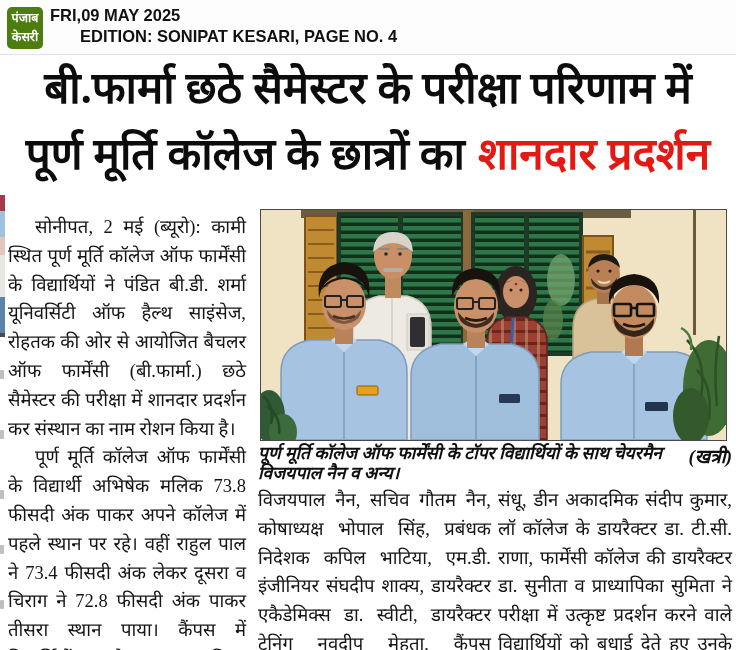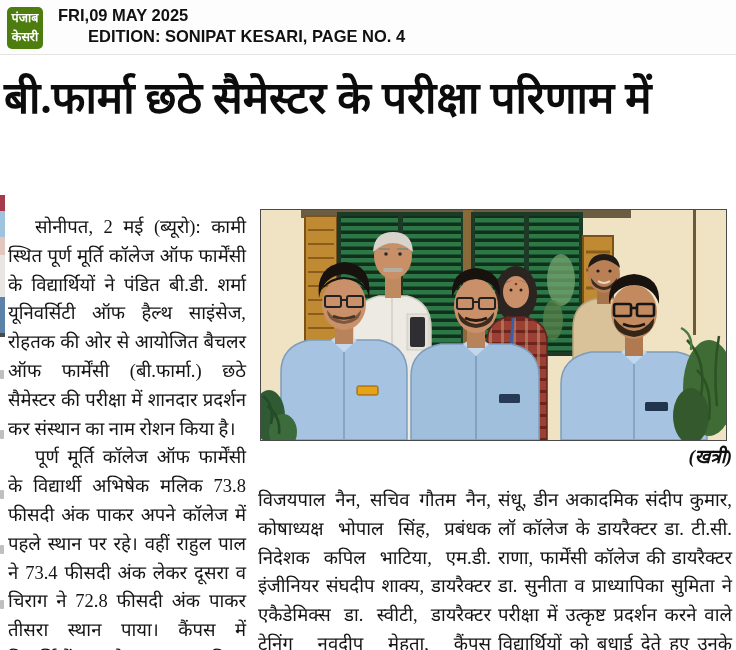--- a/index.html
+++ b/index.html
@@ -8,25 +8,25 @@
     background:#ffffff;color:#161616;
     font-family:"Liberation Serif", serif;
   }
   
   .header{position:absolute;left:0;top:0;width:736px;height:54px;background:#fdfdfd;border-bottom:1px solid #e3e3e3;}
   .logo{
     position:absolute;left:7px;top:7px;width:36px;height:42px;background:#4d7c0f;border-radius:5px;
     color:#fff;font-family:"Liberation Sans",sans-serif;font-weight:bold;font-size:12.5px;line-height:1.55;
     text-align:center;display:flex;flex-direction:column;justify-content:center;
   }
-  .hmeta{position:absolute;left:58px;font-family:"Liberation Sans",sans-serif;font-weight:bold;color:#111;font-size:16.5px;white-space:nowrap;}
+  .hmeta{position:absolute;left:50px;font-family:"Liberation Sans",sans-serif;font-weight:bold;color:#111;font-size:16.5px;white-space:nowrap;}
   .hmeta.date{top:6px;}
   .hmeta.edition{top:27px;margin-left:30px;}
   
-  .headline{position:absolute;left:4px;top:66px;width:728px;font-weight:bold;color:#0c0c0c;}
+  .headline{position:absolute;left:4px;top:56px;width:728px;text-align:center;font-weight:bold;color:#0c0c0c;}
   .headline .hl-line{font-size:44px;line-height:66px;white-space:nowrap;}
   .headline .red{color:#e31914;margin-left:13px;}
   
   .col{position:absolute;text-align:justify;font-size:18.5px;line-height:28.8px;color:#141414;}
   .col p{margin:0;text-indent:27px;}
   .col-left{left:8px;top:213px;width:238px;}
   .col-mid{left:258px;top:486px;width:233px;}
   .col-right{left:498px;top:486px;width:234px;}
   
   .photo{position:absolute;left:260px;top:209px;width:467px;height:232px;border:1px solid #4a4a4a;box-sizing:border-box;background:#f0e3c3;}
@@ -56,20 +56,21 @@
   <div class="logo">
     <span>पंजाब</span>
     <span>केसरी</span>
   </div>
   <div class="hmeta date">FRI,09 MAY 2025</div>
   <div class="hmeta edition">EDITION: SONIPAT KESARI, PAGE NO. 4</div>
 </div>
 
 <div class="headline">
   <div class="hl-line">बी.फार्मा छठे सैमेस्टर के परीक्षा परिणाम में</div>
+  <div class="hl-line"><span>पूर्ण मूर्ति कॉलेज के छात्रों का</span><span class="red">शानदार प्रदर्शन</span></div>
 </div>
 
 <div class="col col-left">
   <p>सोनीपत, 2 मई (ब्यूरो): कामी स्थित पूर्ण मूर्ति कॉलेज ऑफ फार्मेंसी के विद्यार्थियों ने पंडित बी.डी. शर्मा यूनिवर्सिटी ऑफ हैल्थ साइंसेज, रोहतक की ओर से आयोजित बैचलर ऑफ फार्मेंसी (बी.फार्मा.) छठे सैमेस्टर की परीक्षा में शानदार प्रदर्शन कर संस्थान का नाम रोशन किया है।</p>
   <p>पूर्ण मूर्ति कॉलेज ऑफ फार्मेंसी के विद्यार्थी अभिषेक मलिक 73.8 फीसदी अंक पाकर अपने कॉलेज में पहले स्थान पर रहे। वहीं राहुल पाल ने 73.4 फीसदी अंक लेकर दूसरा व चिराग ने 72.8 फीसदी अंक पाकर तीसरा स्थान पाया। कैंपस में विद्यार्थियों का जोरदार स्वागत किया गया।</p>
 
 </div>
 
 <div class="photo">
   <svg viewBox="0 0 465 230" xmlns="http://www.w3.org/2000/svg">
@@ -199,20 +200,21 @@
       <ellipse cx="448" cy="178" rx="26" ry="48" fill="#3f6b35"></ellipse>
       <ellipse cx="430" cy="206" rx="18" ry="28" fill="#34592c"></ellipse>
       <path d="M426,130 Q446,150 440,186 M458,126 Q452,160 456,196 M436,160 Q452,176 448,210" stroke="#2c5226" stroke-width="2.5" fill="none"></path>
       <path d="M420,118 Q432,124 430,140" stroke="#4c7a40" stroke-width="2.5" fill="none"></path>
     </g>
   </svg>
 </div>
 
 <div class="caption">
   <span class="credit">(खत्री)</span>
+  <span>पूर्ण मूर्ति कॉलेज ऑफ फार्मेंसी के टॉपर विद्यार्थियों के साथ चेयरमैन विजयपाल नैन व अन्य।</span>
 </div>
 
 <div class="col col-mid">
   <span>विजयपाल नैन, सचिव गौतम नैन, कोषाध्यक्ष भोपाल सिंह, प्रबंधक निदेशक कपिल भाटिया, एम.डी. इंजीनियर संघदीप शाक्य, डायरैक्टर एकैडेमिक्स डा. स्वीटी, डायरैक्टर ट्रेनिंग नवदीप मेहता, कैंपस डायरैक्टर कुलदीप, रजिस्ट्रार कंवलजीत सिंह</span>
 </div>
 <div class="col col-right">
   <span>संधू, डीन अकादमिक संदीप कुमार, लॉ कॉलेज के डायरैक्टर डा. टी.सी. राणा, फार्मेंसी कॉलेज की डायरैक्टर डा. सुनीता व प्राध्यापिका सुमिता ने परीक्षा में उत्कृष्ट प्रदर्शन करने वाले विद्यार्थियों को बधाई देते हुए उनके उज्ज्वल भविष्य की कामना की।</span>
 </div>
 
 <div class="edge-strip"></div>

